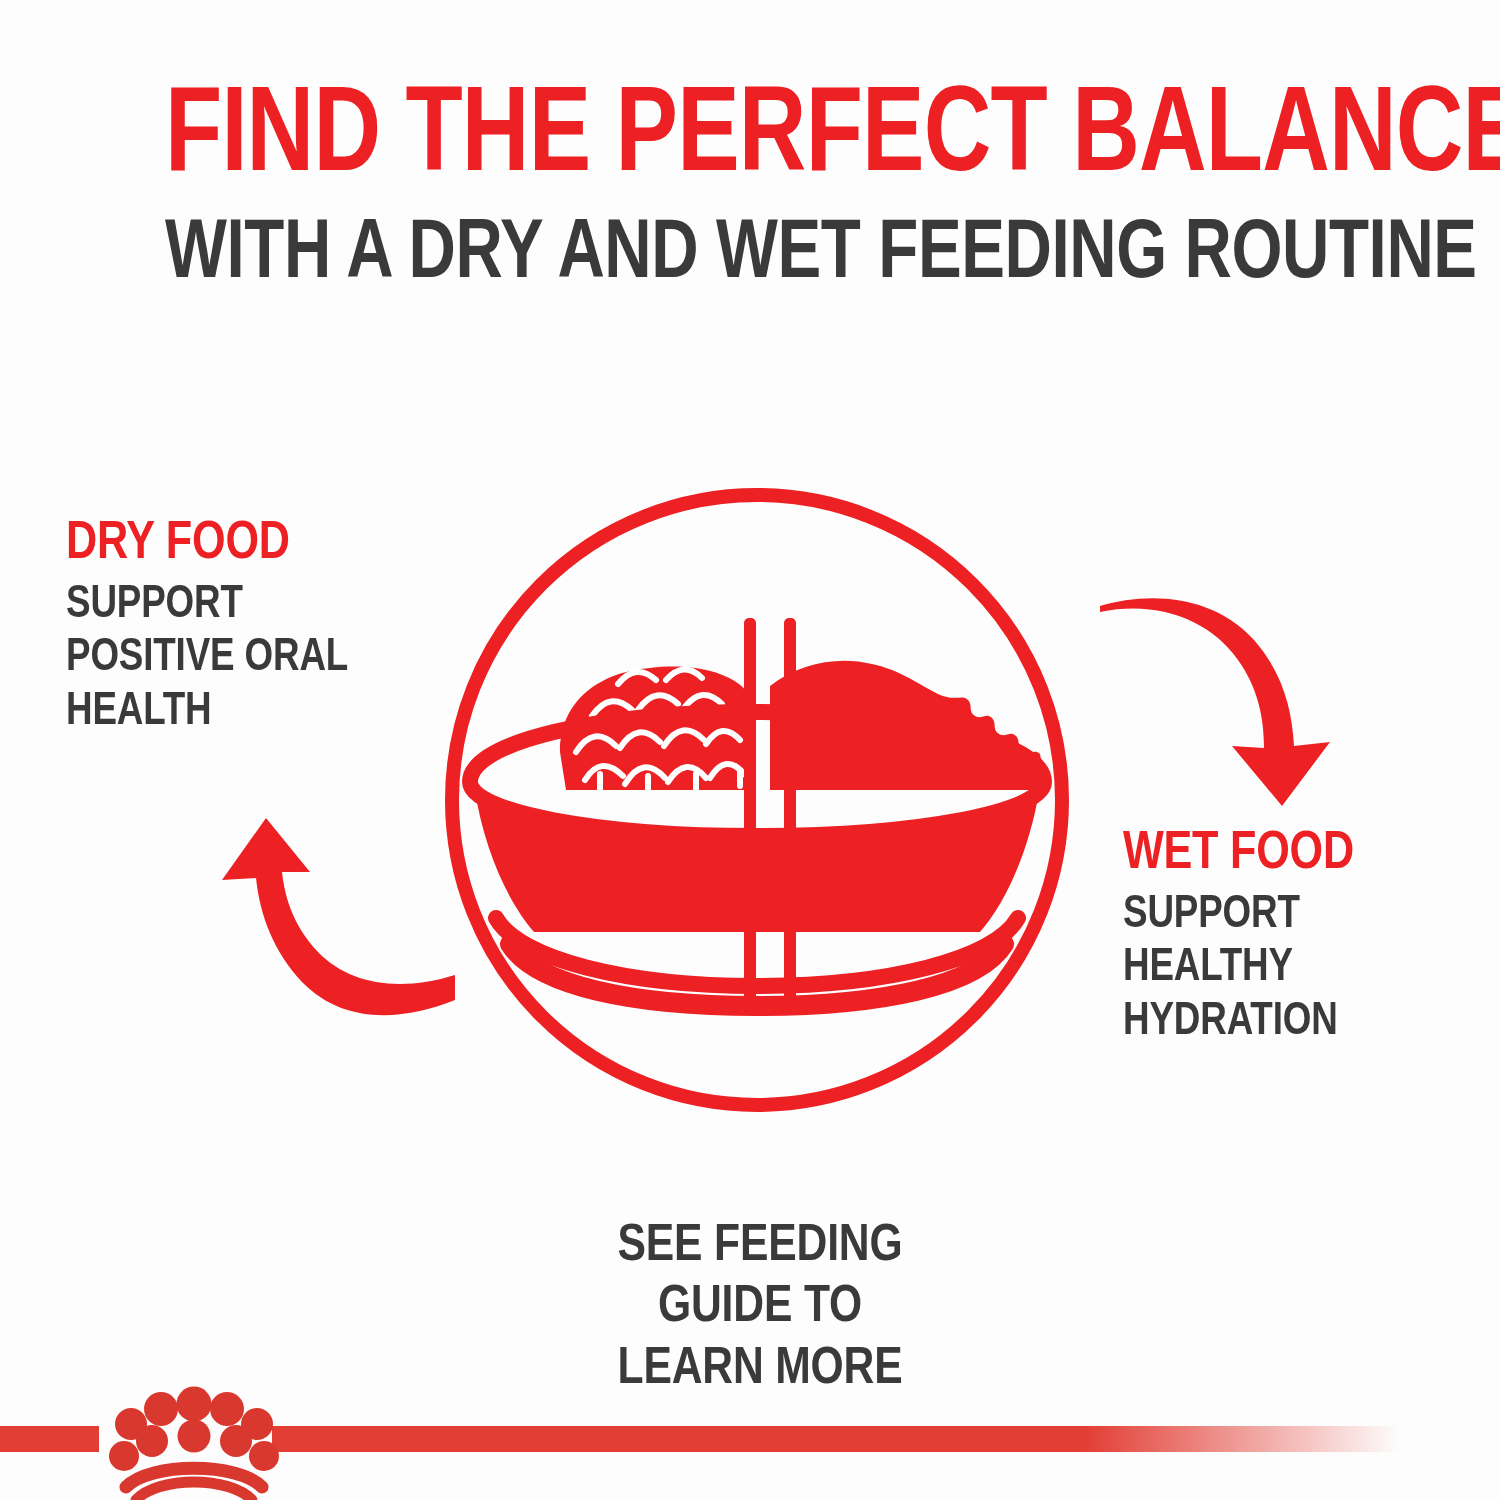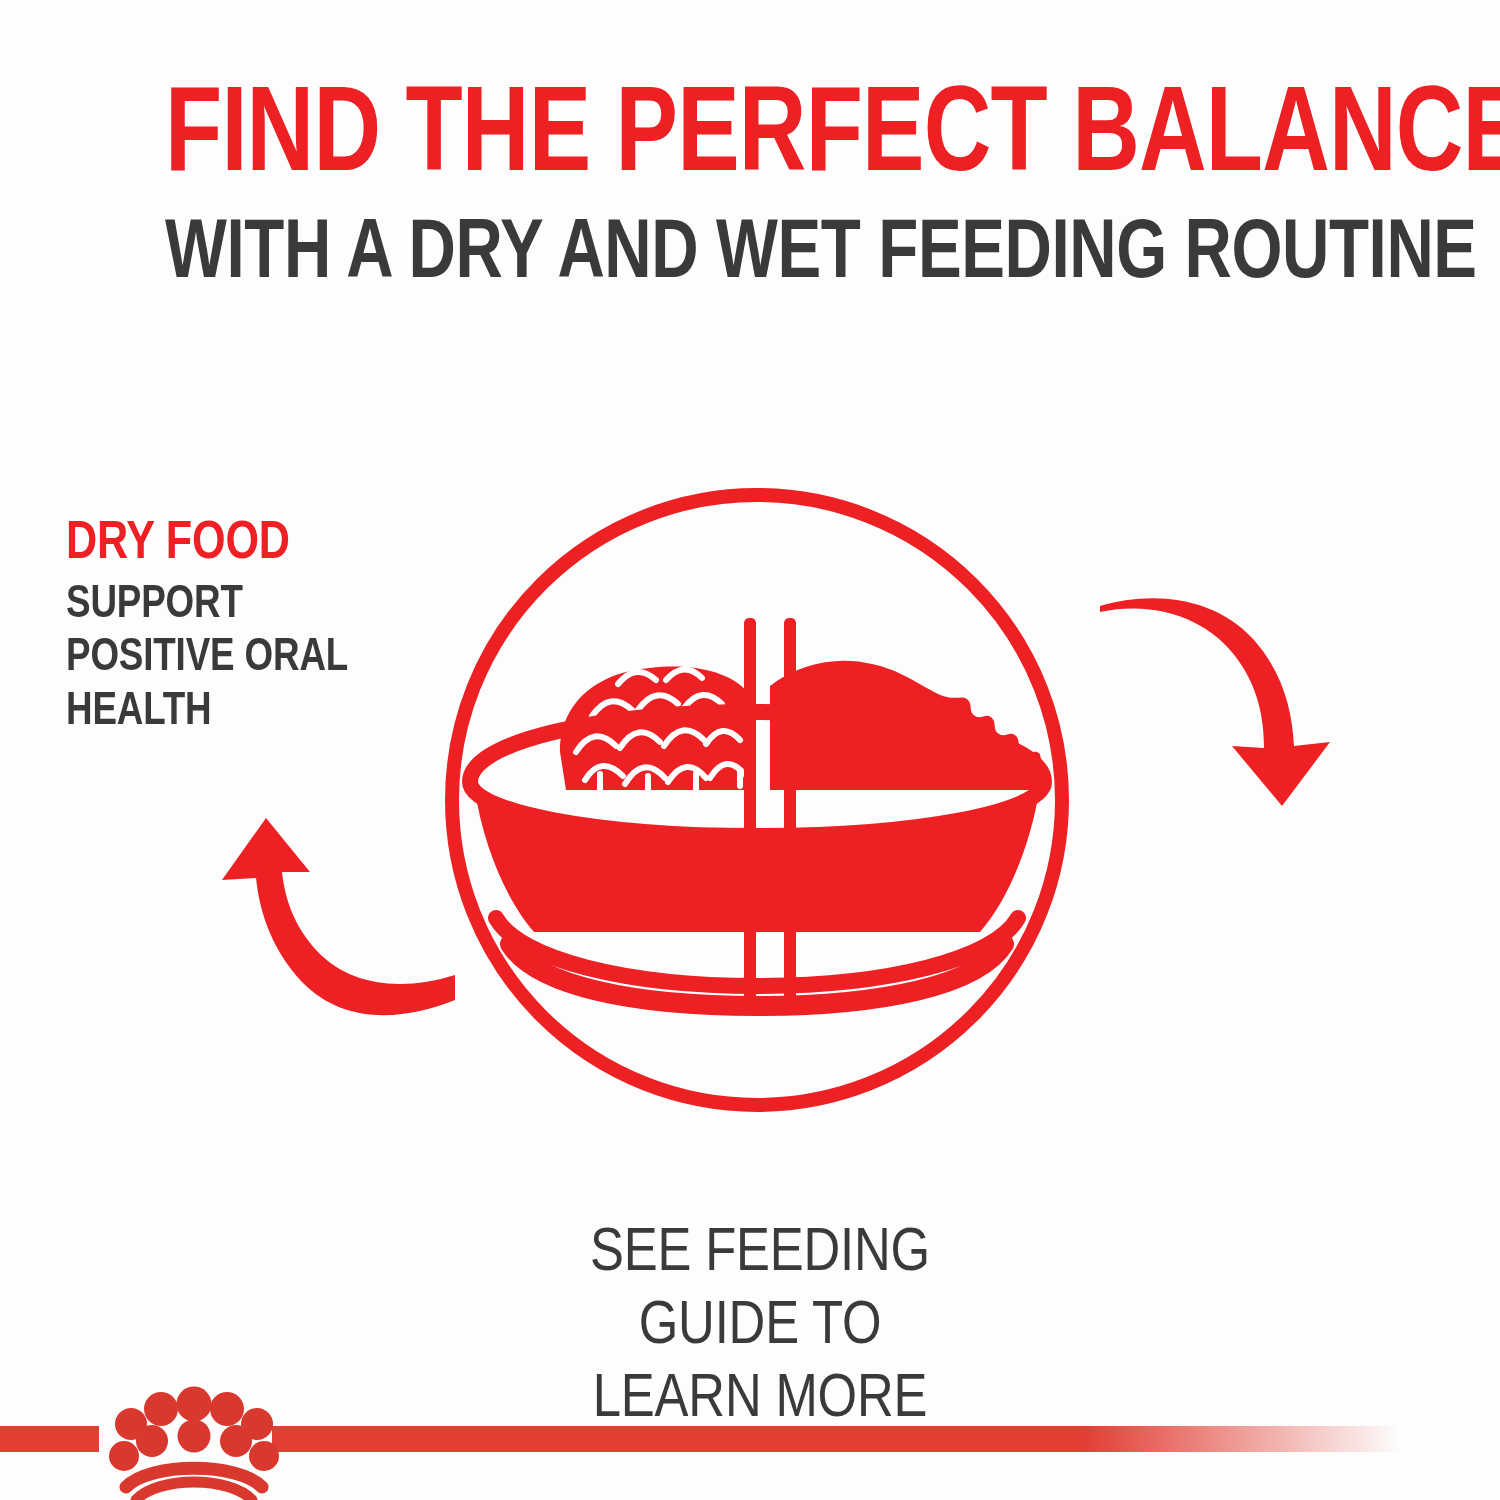--- a/index.html
+++ b/index.html
@@ -84,22 +84,22 @@
   #wet-label { left: 1082px; top: 822px; width: 410px; }
 
   
   #cta {
     position: absolute;
     left: 450px;
     top: 1212px;
     width: 620px;
     text-align: center;
     color: #3A3A3A;
-    font-size: 62px;
-    font-weight: 400;
+    font-size: 52px;
+    font-weight: 700;
     line-height: 1.18;
     letter-spacing: -0.2px;
     font-family: "Liberation Sans", sans-serif;
   }
   #cta > div { transform: scaleX(0.82); }
 
   
   .svg-layer {
     position: absolute;
     left: 0;
@@ -121,20 +121,27 @@
 
   <div class="side-label" id="dry-label">
     <div class="sl-title">DRY FOOD</div>
     <div class="sl-body">
       <div>SUPPORT</div>
       <div>POSITIVE ORAL</div>
       <div>HEALTH</div>
     </div>
   </div>
 
+  <div class="side-label" id="wet-label">
+    <div class="sl-title">WET FOOD</div>
+    <div class="sl-body">
+      <div>SUPPORT HEALTHY</div>
+      <div>HYDRATION</div>
+    </div>
+  </div>
 
   <div id="cta">
     <div>SEE FEEDING</div>
     <div>GUIDE TO</div>
     <div>LEARN MORE</div>
   </div>
 
   <svg class="svg-layer" viewBox="0 0 1500 1500" xmlns="http://www.w3.org/2000/svg">
 
     <circle cx="757" cy="800" r="305" fill="none" stroke="#ED2024" stroke-width="14"></circle>

